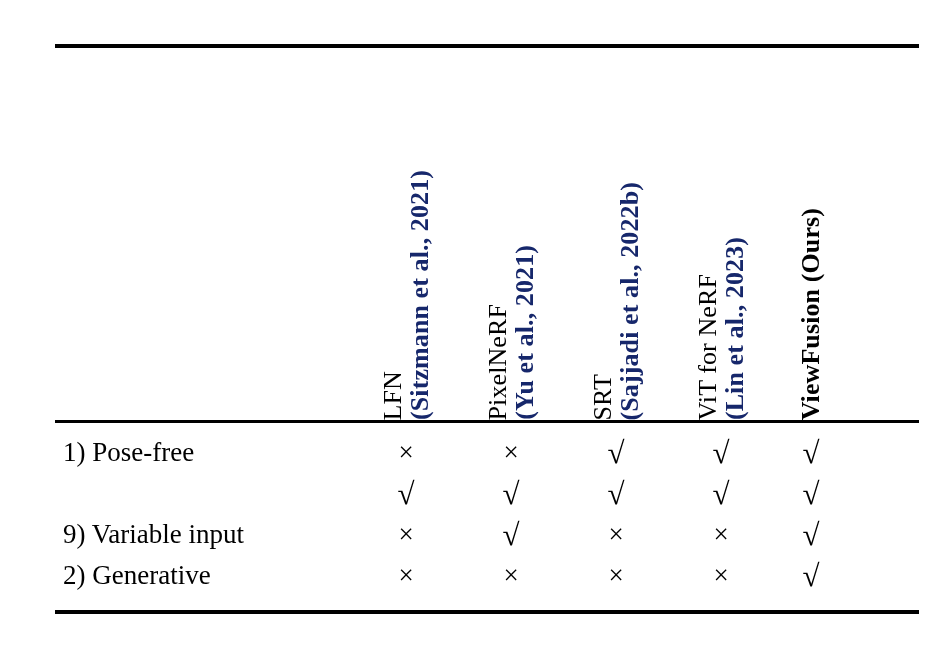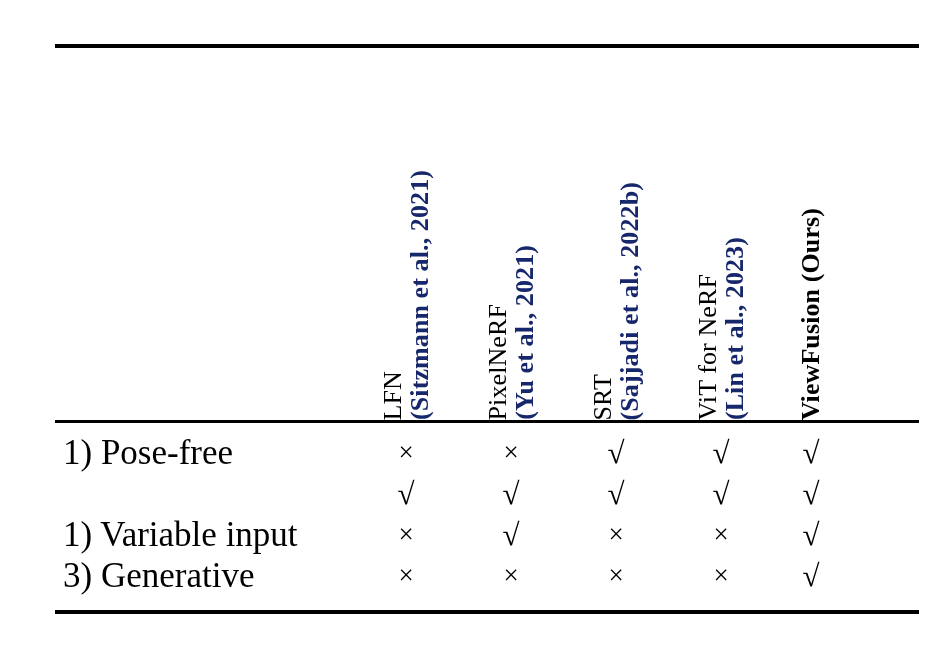--- a/index.html
+++ b/index.html
@@ -91,21 +91,21 @@
     position: relative;
     height: 41px;
   }
 
   .row-label {
     position: absolute;
     left: 8px;
     top: 0;
     height: 41px;
     line-height: 41px;
-    font-size: 35px;
+    font-size: 27px;
     white-space: nowrap;
   }
 
   .cell {
     position: absolute;
     top: 0;
     width: 62px;
     height: 41px;
     line-height: 41px;
     text-align: center;
@@ -158,29 +158,29 @@
           <div class="cell mark-check" style="left: 725px;">√</div>
         </div>
         <div class="row">
           <div class="cell mark-check" style="left: 320px;">√</div>
           <div class="cell mark-check" style="left: 425px;">√</div>
           <div class="cell mark-check" style="left: 530px;">√</div>
           <div class="cell mark-check" style="left: 635px;">√</div>
           <div class="cell mark-check" style="left: 725px;">√</div>
         </div>
         <div class="row">
-          <div class="row-label">1) Variable input</div>
+          <div class="row-label">9) Variable input</div>
           <div class="cell mark-cross" style="left: 320px;">×</div>
           <div class="cell mark-check" style="left: 425px;">√</div>
           <div class="cell mark-cross" style="left: 530px;">×</div>
           <div class="cell mark-cross" style="left: 635px;">×</div>
           <div class="cell mark-check" style="left: 725px;">√</div>
         </div>
         <div class="row">
-          <div class="row-label">3) Generative</div>
+          <div class="row-label">2) Generative</div>
           <div class="cell mark-cross" style="left: 320px;">×</div>
           <div class="cell mark-cross" style="left: 425px;">×</div>
           <div class="cell mark-cross" style="left: 530px;">×</div>
           <div class="cell mark-cross" style="left: 635px;">×</div>
           <div class="cell mark-check" style="left: 725px;">√</div>
         </div>
         <div class="spacer-bottom"></div>
       </div>
 
     <div class="rule rule-bottom"></div>

